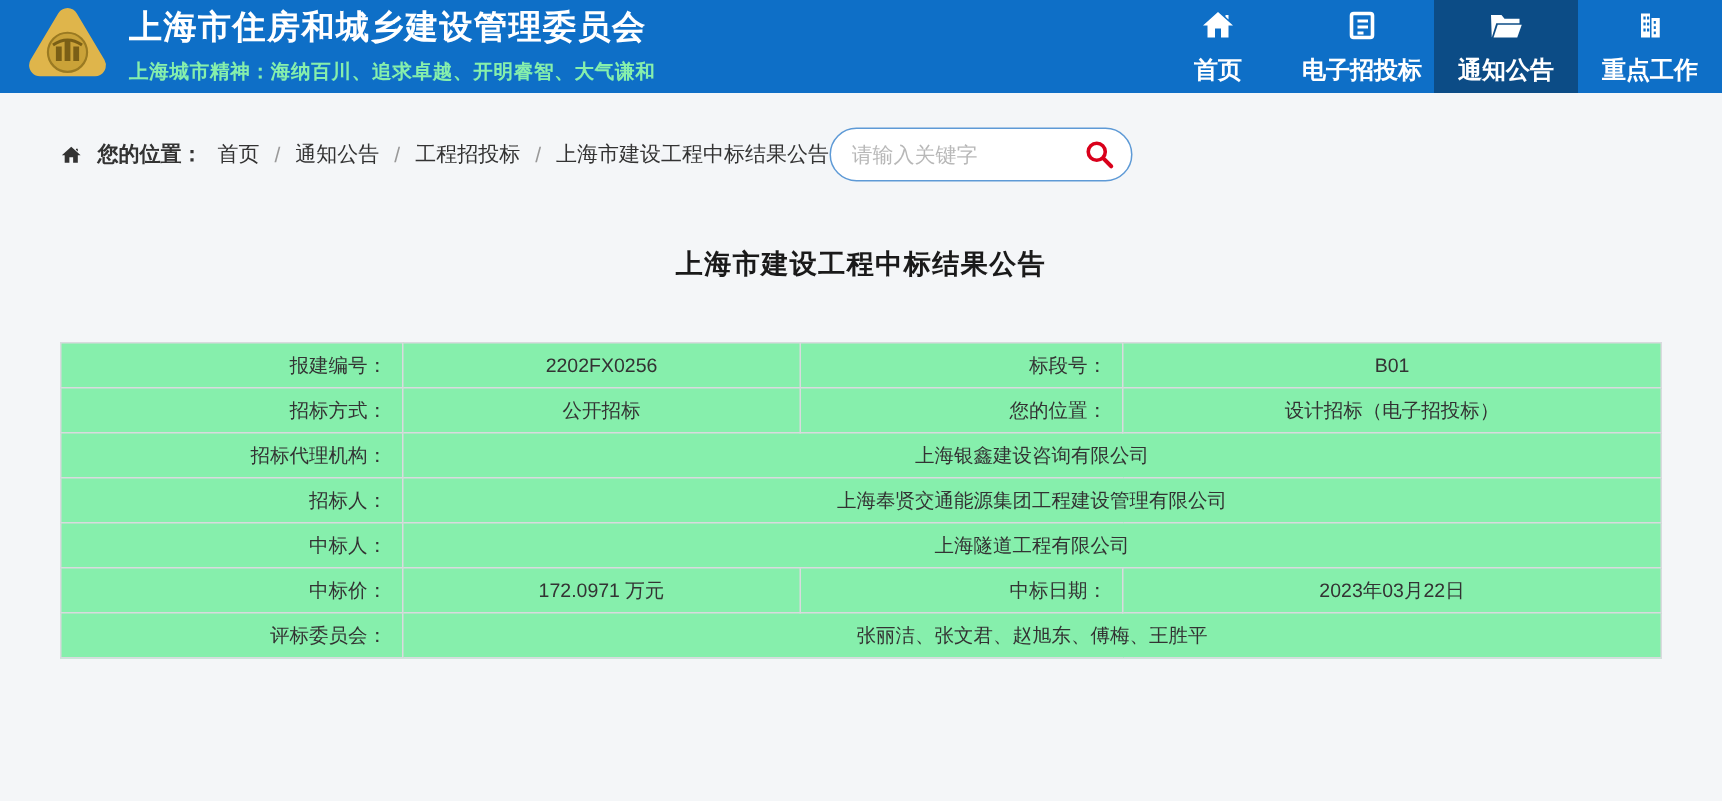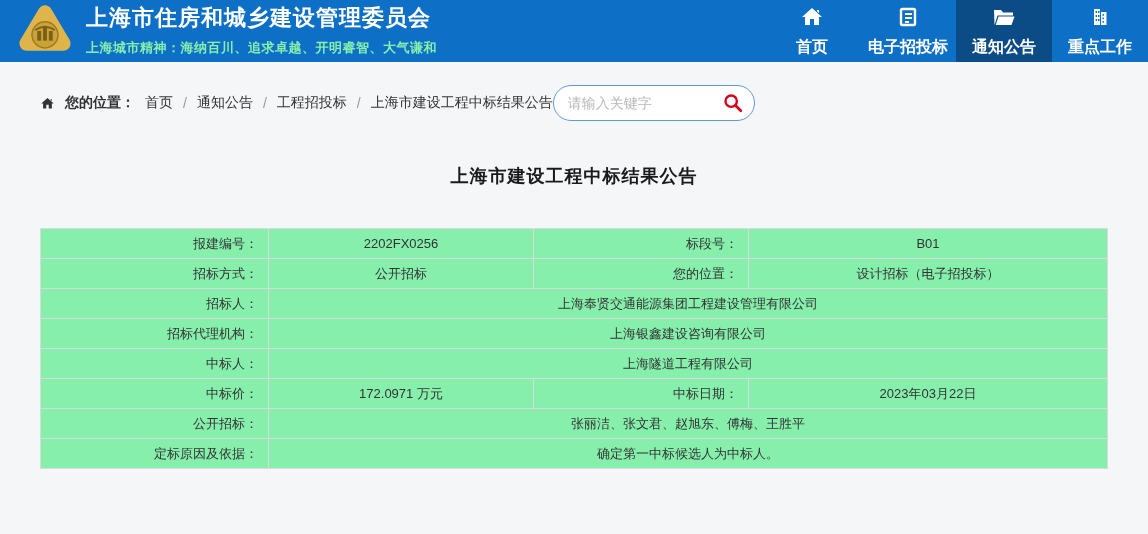--- a/index.html
+++ b/index.html
@@ -211,39 +211,35 @@
       <td class="lbl">标段号：</td>
       <td class="val">B01</td>
     </tr>
     <tr>
       <td class="lbl">招标方式：</td>
       <td class="val">公开招标</td>
       <td class="lbl">您的位置：</td>
       <td class="val">设计招标（电子招投标）</td>
     </tr>
     <tr>
+      <td class="lbl">招标代理机构：</td>
+      <td class="val" colspan="3">上海银鑫建设咨询有限公司</td>
+    </tr>
+    <tr>
       <td class="lbl">招标人：</td>
       <td class="val" colspan="3">上海奉贤交通能源集团工程建设管理有限公司</td>
-    </tr>
-    <tr>
-      <td class="lbl">招标代理机构：</td>
-      <td class="val" colspan="3">上海银鑫建设咨询有限公司</td>
     </tr>
     <tr>
       <td class="lbl">中标人：</td>
       <td class="val" colspan="3">上海隧道工程有限公司</td>
     </tr>
     <tr>
       <td class="lbl">中标价：</td>
       <td class="val">172.0971 万元</td>
       <td class="lbl">中标日期：</td>
       <td class="val">2023年03月22日</td>
     </tr>
     <tr>
-      <td class="lbl">公开招标：</td>
+      <td class="lbl">评标委员会：</td>
       <td class="val" colspan="3">张丽洁、张文君、赵旭东、傅梅、王胜平</td>
-    </tr>
-    <tr>
-      <td class="lbl">定标原因及依据：</td>
-      <td class="val" colspan="3">确定第一中标候选人为中标人。</td>
     </tr>
   </tbody>
 </table>
 
 </body></html>

